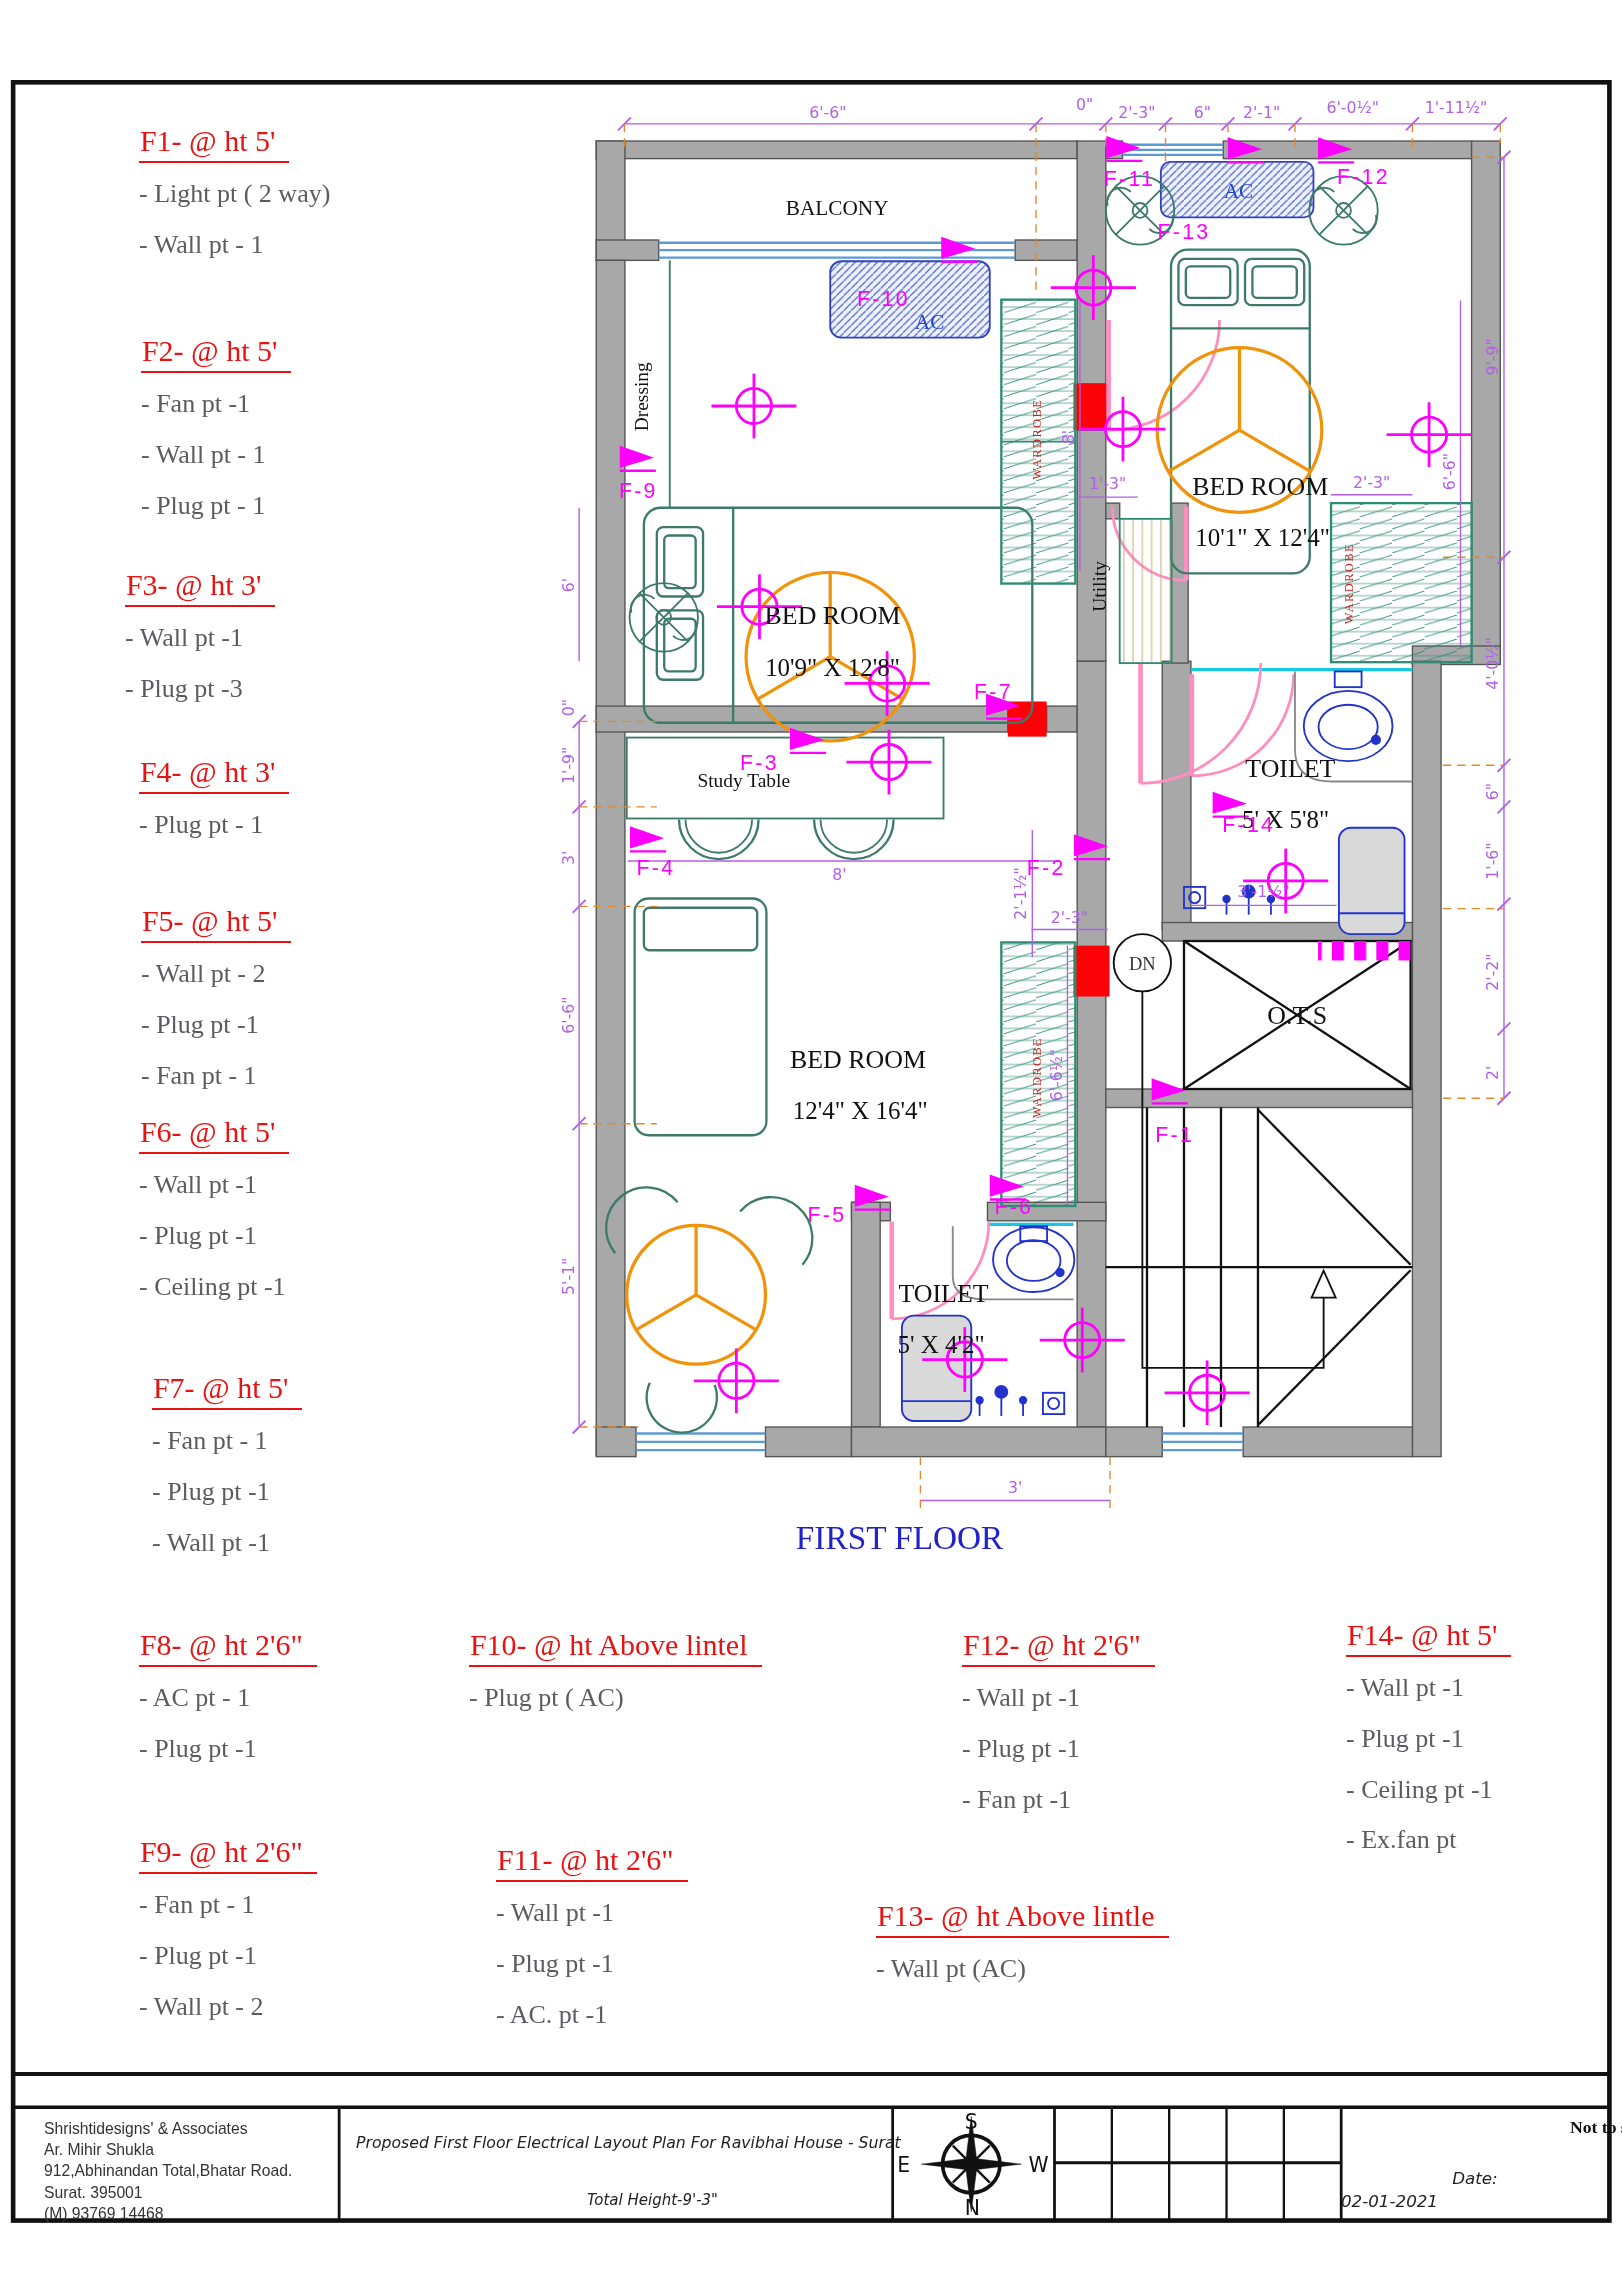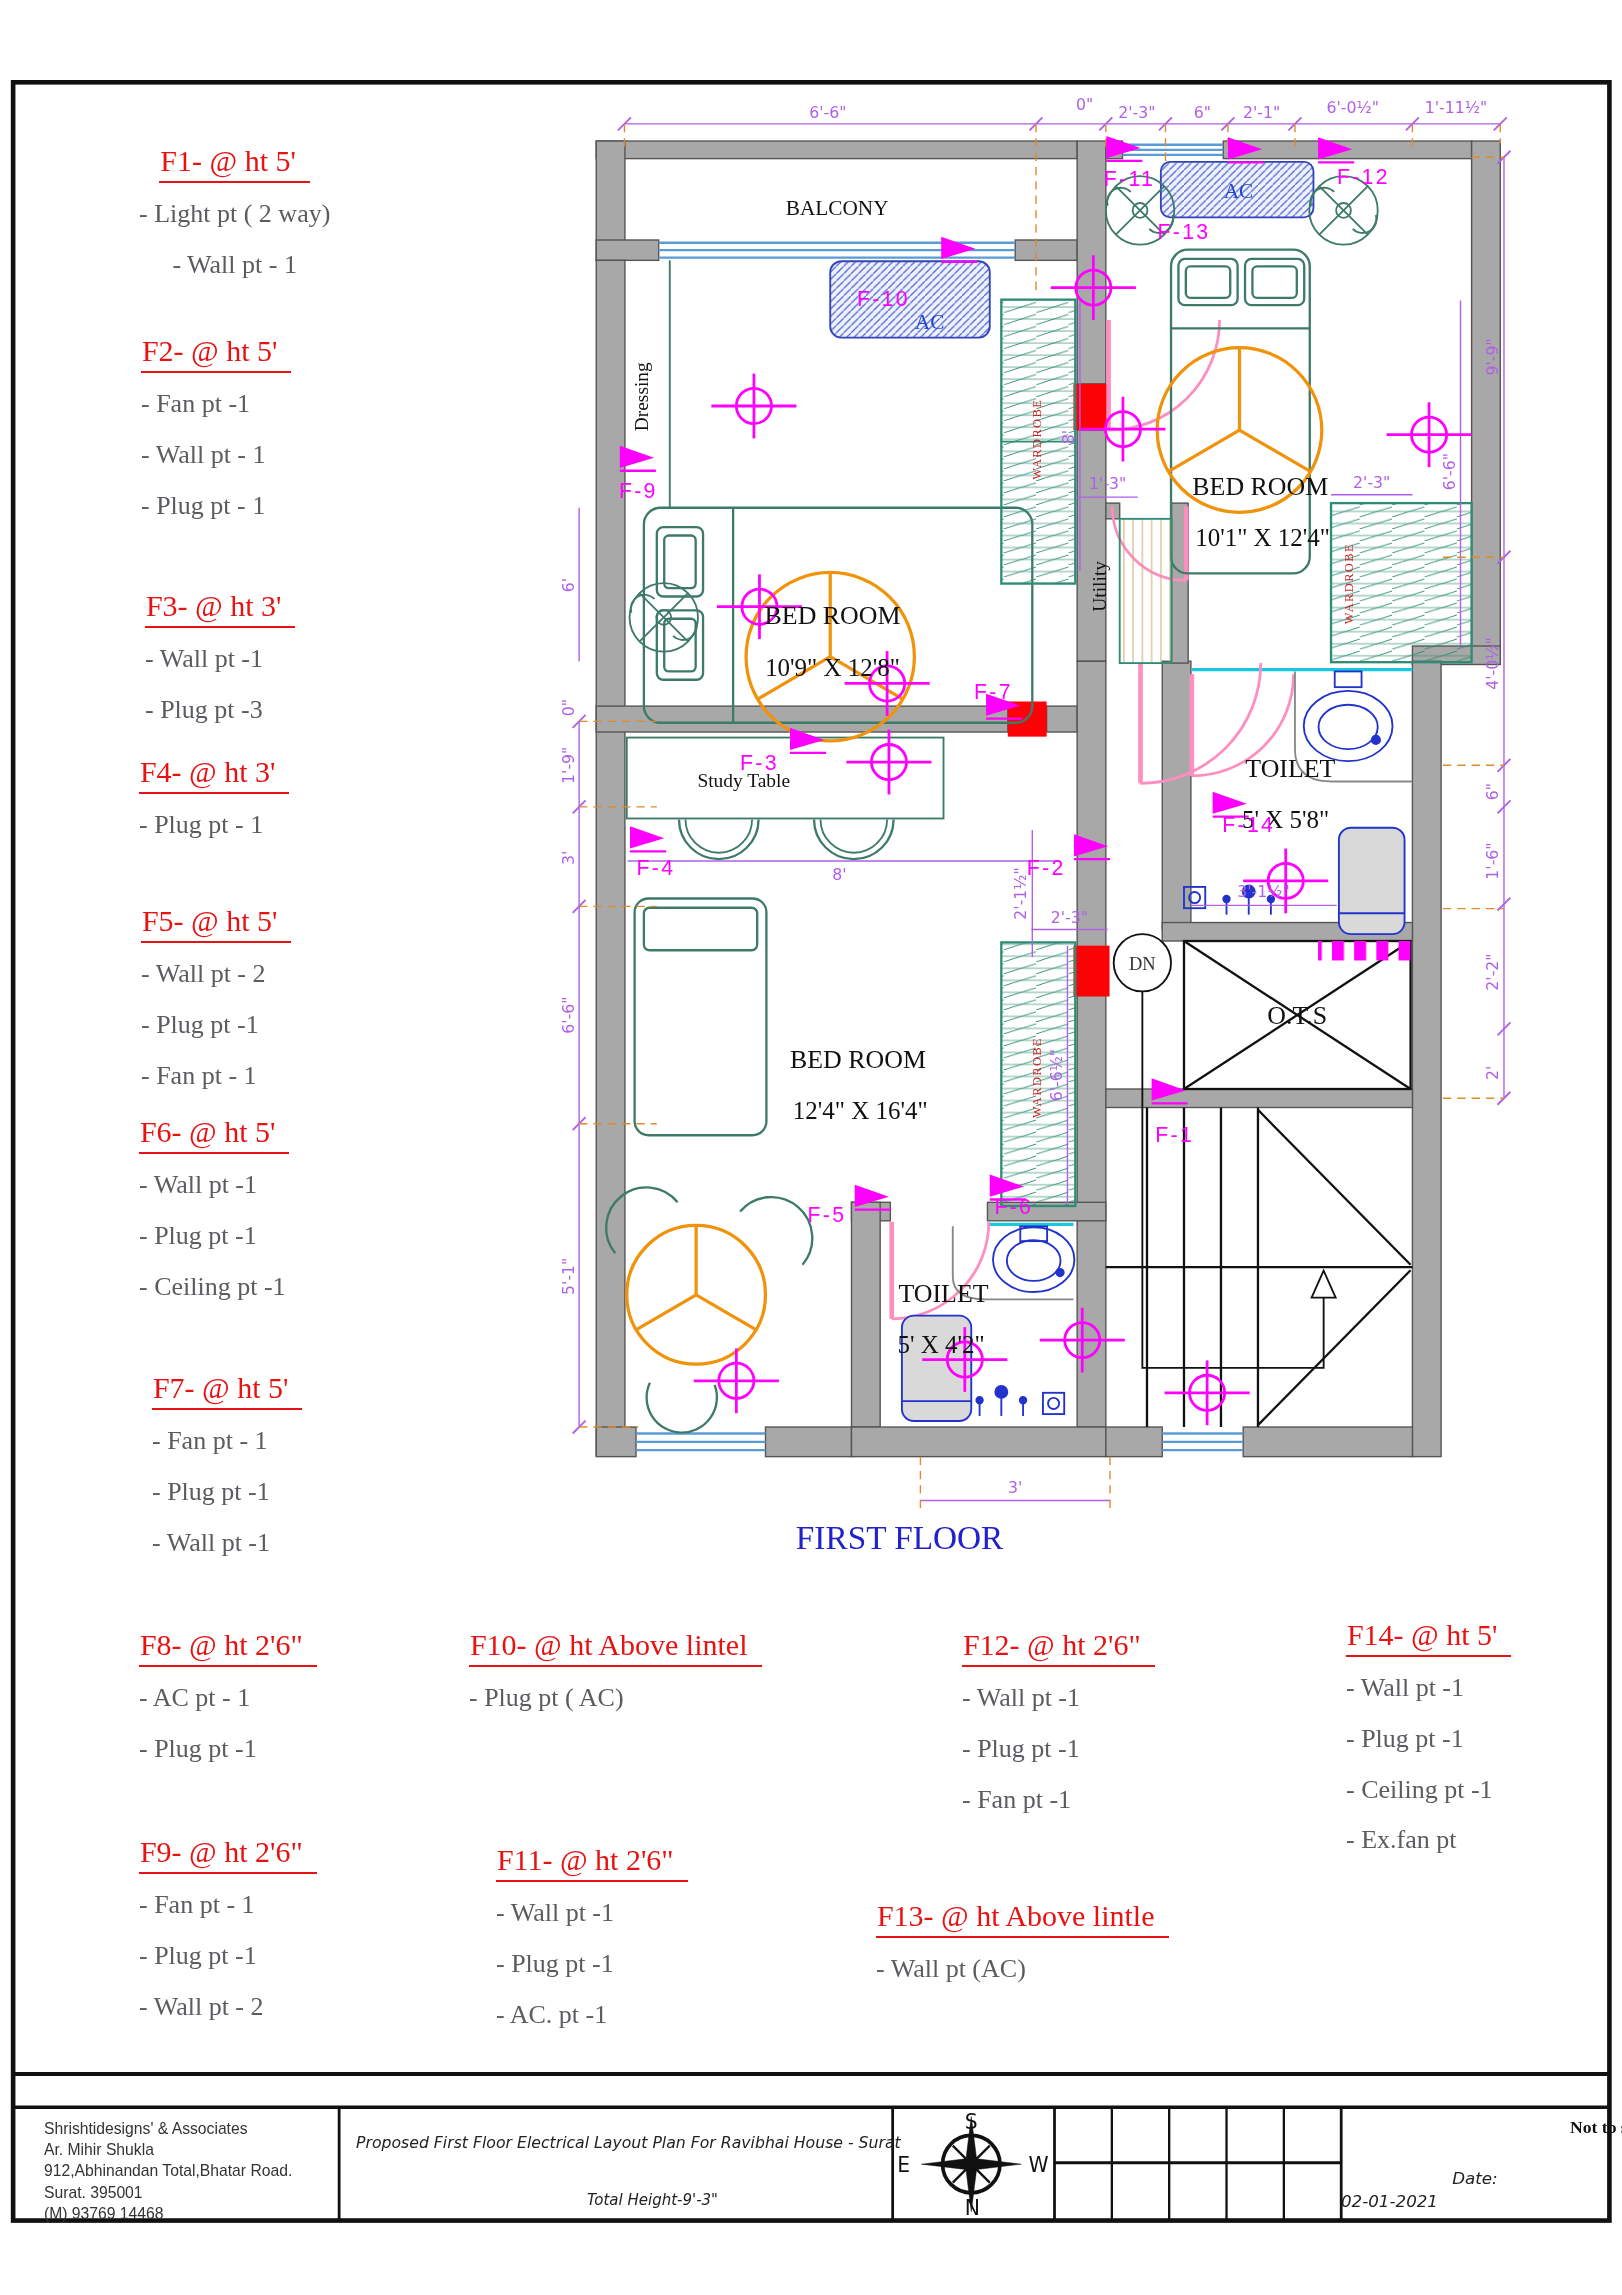--- a/index.html
+++ b/index.html
@@ -3,23 +3,23 @@
 <meta charset="utf-8">
 <style>
   html,body{margin:0;padding:0;background:#fff;}
   body{width:1623px;height:2295px;position:relative;overflow:hidden;
        font-family:"Liberation Serif",serif;}
   
   .legend-block{position:absolute;white-space:nowrap;}
   .lg-title{font:30px "Liberation Serif",serif;color:#e81212;display:inline-block;
             border-bottom:2.3px solid #e81212;padding:0 14px 2.8px 0.9px;margin-bottom:6.5px;}
   .lg-item{font:26px "Liberation Serif",serif;color:#5b5b60;line-height:1.95;}
-  [data-name="legend-F1"]{left:139px;top:144px;text-align:center;}
+  [data-name="legend-F1"]{left:139px;top:124px;}
   [data-name="legend-F2"]{left:141px;top:334px;}
-  [data-name="legend-F3"]{left:145px;top:568px;margin-top:21px;}
+  [data-name="legend-F3"]{left:125px;top:568px;}
   [data-name="legend-F4"]{left:139px;top:755px;}
   [data-name="legend-F5"]{left:141px;top:904px;}
   [data-name="legend-F6"]{left:139px;top:1115px;}
   [data-name="legend-F7"]{left:152px;top:1371px;}
   [data-name="legend-F8"]{left:139px;top:1628px;}
   [data-name="legend-F9"]{left:139px;top:1835px;}
   [data-name="legend-F10"]{left:469px;top:1628px;}
   [data-name="legend-F11"]{left:496px;top:1843px;}
   [data-name="legend-F12"]{left:962px;top:1628px;}
   [data-name="legend-F13"]{left:876px;top:1899px;}

